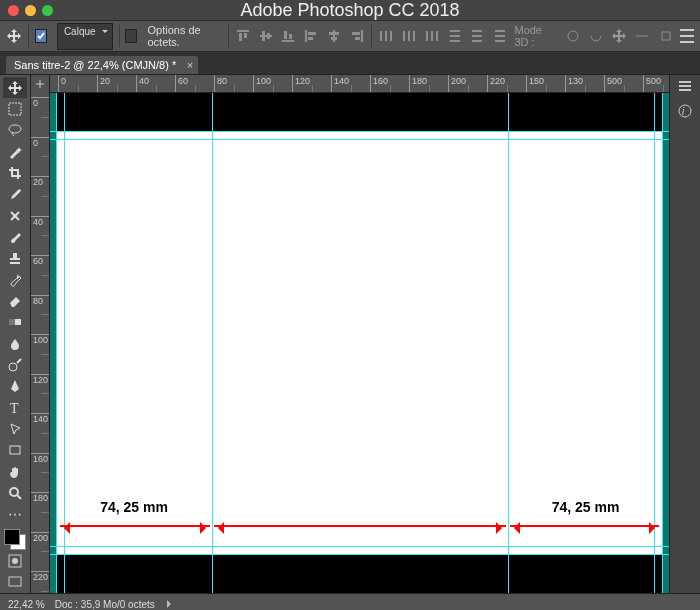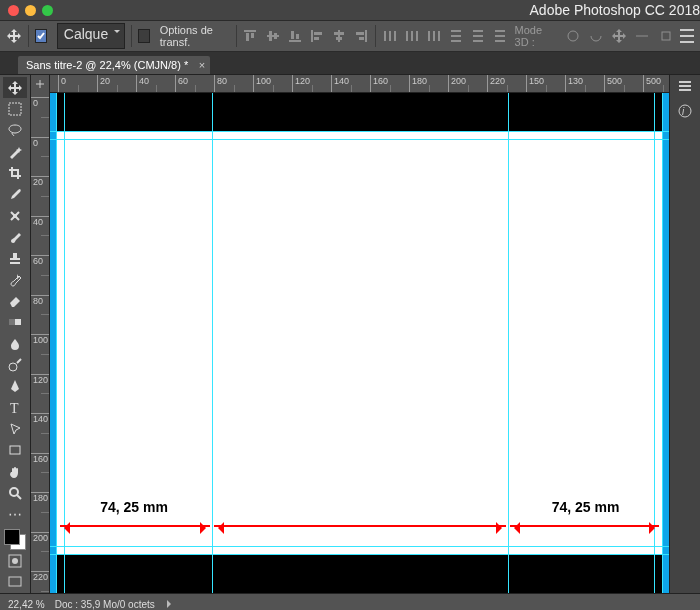--- a/index.html
+++ b/index.html
@@ -1,37 +1,37 @@
 <!DOCTYPE html>
 <html><head>
 <meta charset="utf-8">
 <style>
   html,body{margin:0;padding:0;width:700px;height:610px;background:#323232;font-family:"Helvetica Neue",Arial,sans-serif;font-size:11px;color:#ddd;overflow:hidden}
   
   .titlebar{height:20px;background:#444;display:flex;align-items:center;position:relative}
   .tl-btns{display:flex;gap:6px;padding-left:8px}
   .tl-btn{width:11px;height:11px;border-radius:50%}
   .tl-red{background:#fc5753}.tl-yel{background:#fdbc40}.tl-grn{background:#33c748}
-  .titlebar .title{position:absolute;left:0;right:0;text-align:right;color:#eee;font-size:14px}
+  .titlebar .title{position:absolute;left:0;right:0;text-align:center;color:#eee;font-size:18px}
   
   .optbar{height:30px;background:#535353;border-top:1px solid #2a2a2a;border-bottom:1px solid #2a2a2a;display:flex;align-items:center;gap:6px;padding:0 6px}
   .ico{width:16px;height:16px;display:inline-flex;align-items:center;justify-content:center}
   svg{display:block}
   .chk{width:12px;height:12px;border:1px solid #222;background:#5a7fbf;display:inline-flex;align-items:center;justify-content:center;margin-right:4px}
   .chk.off{background:#3d3d3d}
   .chk svg{stroke:#fff;stroke-width:2;fill:none}
-  .select{background:#3a3a3a;border:1px solid #222;padding:2px 16px 6px 6px;color:#ddd;position:relative;font-size:14px}
+  .select{background:#3a3a3a;border:1px solid #222;padding:2px 16px 12px 6px;color:#ddd;position:relative;font-size:10px}
   .select::after{content:"";position:absolute;right:4px;top:6px;border:3px solid transparent;border-top-color:#ccc}
   .vsep{width:1px;height:22px;background:#3a3a3a}
   .alignbtn{width:20px;height:20px;display:flex;align-items:center;justify-content:center;opacity:.5}
   .grp-right{margin-left:auto;display:flex;align-items:center;gap:6px}
   .menubtn{width:16px;height:14px;display:flex;flex-direction:column;justify-content:space-between}
   .menubtn span{height:2px;background:#ccc}
   
-  .tabbar{height:22px;background:#323232;border-bottom:1px solid #222;display:flex;align-items:flex-end;padding:0 18px}
+  .tabbar{height:22px;background:#323232;border-bottom:1px solid #222;display:flex;align-items:flex-end;padding:0 6px}
   .doctab{background:#535353;color:#fff;font-size:11px;padding:3px 22px 3px 8px;border-radius:2px 2px 0 0;position:relative}
   .doctab .x{position:absolute;right:5px;top:3px;color:#ccc}
   
   .body{display:flex;height:518px}
   .toolbox{width:30px;background:#535353;border-right:1px solid #222;display:flex;flex-direction:column;align-items:center;padding-top:2px;gap:0}
   .tool{width:24px;height:22px;display:flex;align-items:center;justify-content:center;color:#ddd}
   .tool.sel{background:#3a3a3a}
   .swatches{margin-top:4px;position:relative;width:22px;height:22px}
   .sw{position:absolute;width:14px;height:14px;border:1px solid #888}
   .fg{background:#000;left:0;top:0;z-index:2}.bg{background:#fff;right:0;bottom:0}
@@ -40,21 +40,21 @@
   .corner{width:18px;height:18px;background:#535353;border-right:1px solid #222;border-bottom:1px solid #222;display:flex;align-items:center;justify-content:center}
   .hruler{flex:1;background:#535353;border-bottom:1px solid #222;position:relative;overflow:hidden;color:#ccc;font-size:9px}
   .hr-tick{position:absolute;top:0;height:18px;border-left:1px solid #999}
   .hr-tick span{position:absolute;left:2px;top:1px}
   .hr-min{position:absolute;top:10px;height:8px;border-left:1px solid #777}
   .midrow{flex:1;display:flex}
   .vruler{width:18px;background:#535353;border-right:1px solid #222;position:relative;overflow:hidden;color:#ccc;font-size:9px}
   .vr-tick{position:absolute;left:0;width:18px;border-top:1px solid #999}
   .vr-tick span{position:absolute;left:2px;top:0;writing-mode:horizontal-tb}
   .vr-min{position:absolute;left:10px;width:8px;border-top:1px solid #777}
-  .canvas-area{flex:1;position:relative;overflow:hidden;background:#0ea5e9}
+  .canvas-area{flex:1;position:relative;overflow:hidden;background:#0f766e}
   .eastbar{width:30px;background:#434343;border-left:1px solid #222;display:flex;flex-direction:column;align-items:center;gap:12px;padding-top:6px;color:#ccc}
   
   .paste{position:absolute;left:6px;right:6px;top:0;bottom:0;background:#000}
   .page{position:absolute;left:6px;right:6px;top:38px;bottom:38px;background:#fff}
   .guide-v{position:absolute;top:0;bottom:0;width:0;border-left:1px solid #36e5ff}
   .guide-h{position:absolute;left:0;right:0;height:0;border-top:1px solid #36e5ff}
   .dim-row{position:absolute;bottom:54px;left:6px;right:6px;height:40px}
   .dim-lbl{position:absolute;top:0;font-weight:700;color:#000;font-size:14px;text-align:center}
   .arrow{position:absolute;top:26px;height:0;border-top:2px solid #ff0000}
   .arrow::before,.arrow::after{content:"";position:absolute;top:-5px;border:6px solid transparent}
@@ -159,21 +159,21 @@
     </span>
   <span class="vsep"></span>
   <span class="chk">
       <svg width="10" height="10">
         <path d="M2 5l2 2 4-5"></path>
       </svg>
     </span>
   <span class="select">Calque</span>
   <span class="vsep"></span>
   <span class="chk off"></span>
-  <span>Options de transf.</span>
+  <span>Options de octets.</span>
   <span class="vsep"></span>
   <span class="alignbtn">
       <svg width="16" height="16">
         <rect x="2" y="2" width="12" height="2" fill="#ccc"></rect>
         <rect x="4" y="5" width="3" height="8" fill="#ccc"></rect>
         <rect x="9" y="5" width="3" height="5" fill="#ccc"></rect>
       </svg>
     </span>
   <span class="alignbtn">
       <svg width="16" height="16">

